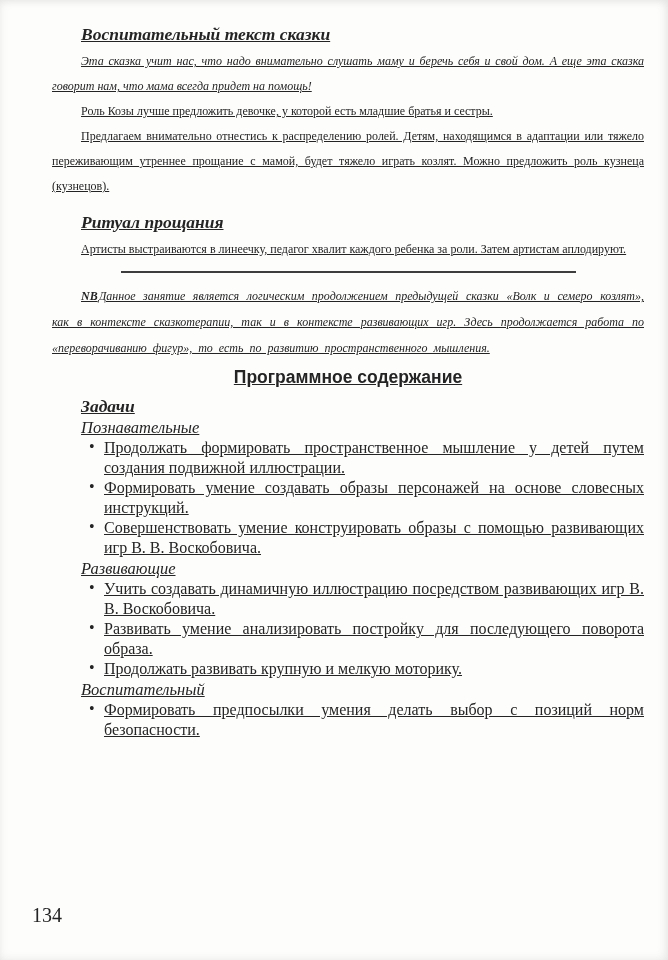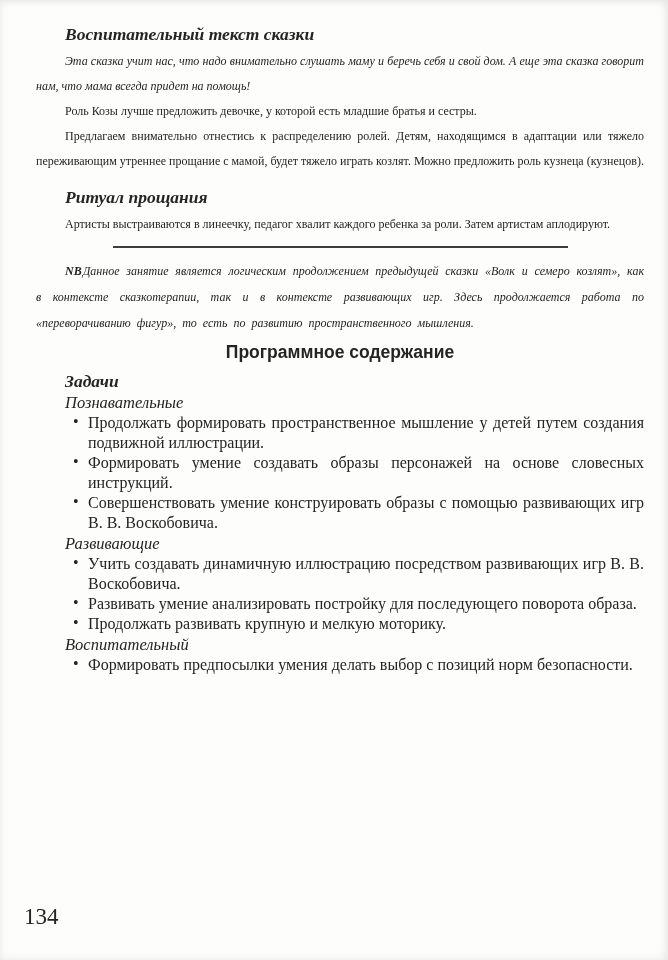--- a/index.html
+++ b/index.html
@@ -8,21 +8,21 @@
     width:668px;height:960px;
     background:#fdfdfc;
     color:#242424;
     font-family:"Liberation Serif", serif;
     overflow:hidden;
   }
   .page::after{
     content:"";position:absolute;inset:0;pointer-events:none;z-index:3;
     box-shadow:inset 0 0 12px rgba(0,0,0,0.05), inset -4px 0 8px rgba(0,0,0,0.04), inset 0 3px 6px rgba(0,0,0,0.03);
   }
-  .content{position:relative;z-index:1;padding:22px 24px 0 36px;}
+  .content{position:relative;z-index:1;padding:22px 24px 0 52px;text-decoration:underline;}
   
   .ih{
     font-size:17.5px;line-height:25px;font-weight:bold;font-style:italic;
     margin:0 0 2px;padding-left:29px;
   }
   .mt{margin-top:11px;}
   
   .bp{
     font-size:12px;line-height:25px;text-align:justify;text-indent:29px;margin:0;
   }
@@ -46,21 +46,21 @@
   }
   .group-label{
     font-style:italic;font-size:16.5px;line-height:21px;padding-left:29px;
   }
   .tasks{list-style:none;margin:0;padding:0;}
   .tasks li{
     position:relative;padding-left:52px;
     font-size:16px;line-height:20px;text-align:justify;
   }
   .tasks .marker{position:absolute;left:37px;top:-1px;}
-  .pagenum{position:absolute;left:24px;top:904px;font-size:23px;z-index:1;}
+  .pagenum{position:absolute;left:32px;top:904px;font-size:20px;z-index:1;}
   .watermark{
     position:absolute;top:452px;left:0;width:100%;z-index:0;
     text-align:center;white-space:nowrap;pointer-events:none;
     font-family:"Liberation Sans", sans-serif;font-weight:bold;
     font-size:46px;letter-spacing:1px;
     color:rgba(0,0,0,0.03);
     -webkit-text-stroke:2.2px #d8d8d6;
     text-shadow:0 2px 2px rgba(0,0,0,0.05);
   }
 </style>

